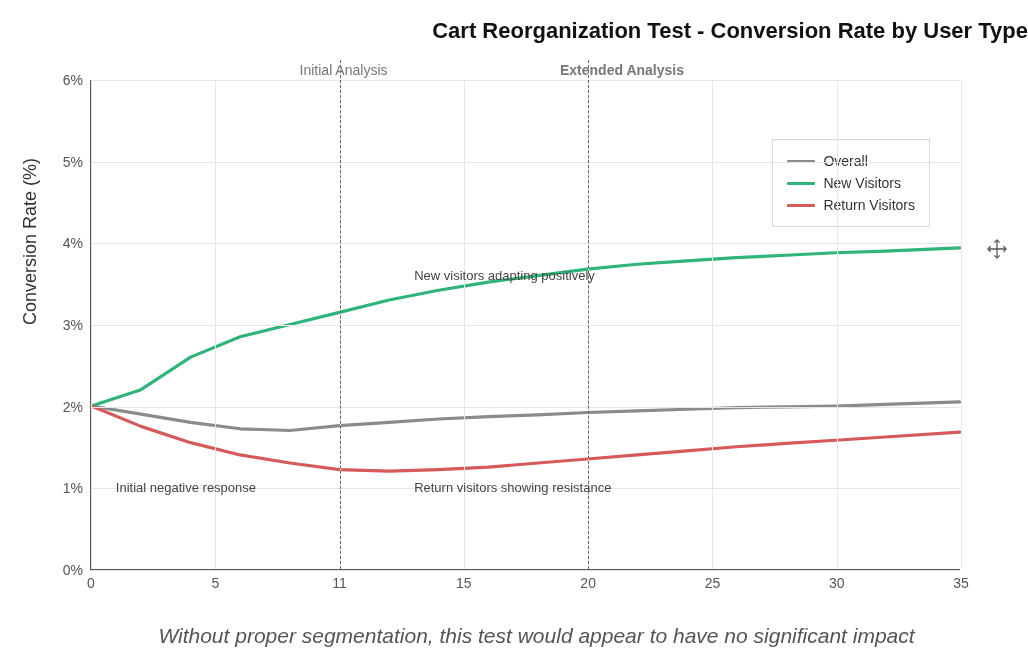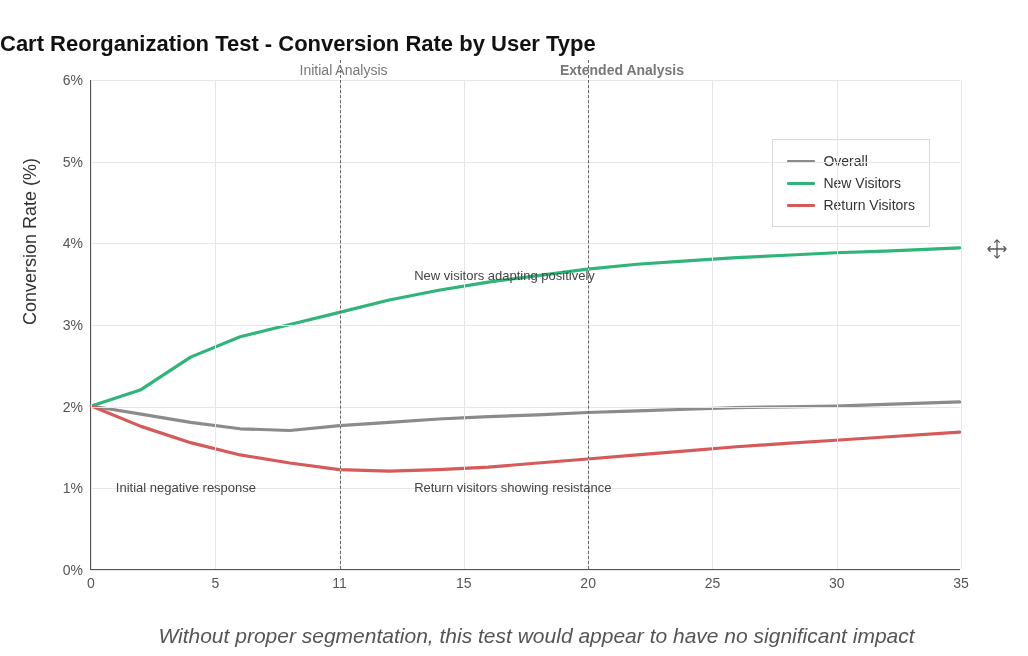--- a/index.html
+++ b/index.html
@@ -14,25 +14,24 @@
   }
   .chart-root {
     position: relative;
     width: 1028px;
     height: 656px;
   }
   .title {
     position: absolute;
     left: 0; right: 0;
     top: 18px;
-    text-align: left;
+    text-align: right;
     font-size: 22px;
     font-weight: 700;
     color: #111;
-    margin-top: 13px;
   }
   .plot-area {
     position: absolute;
     left: 90px;
     top: 80px;
     width: 870px;
     height: 490px;
     box-sizing: border-box;
     border-left: 1.5px solid #555;
     border-bottom: 1.5px solid #555;

